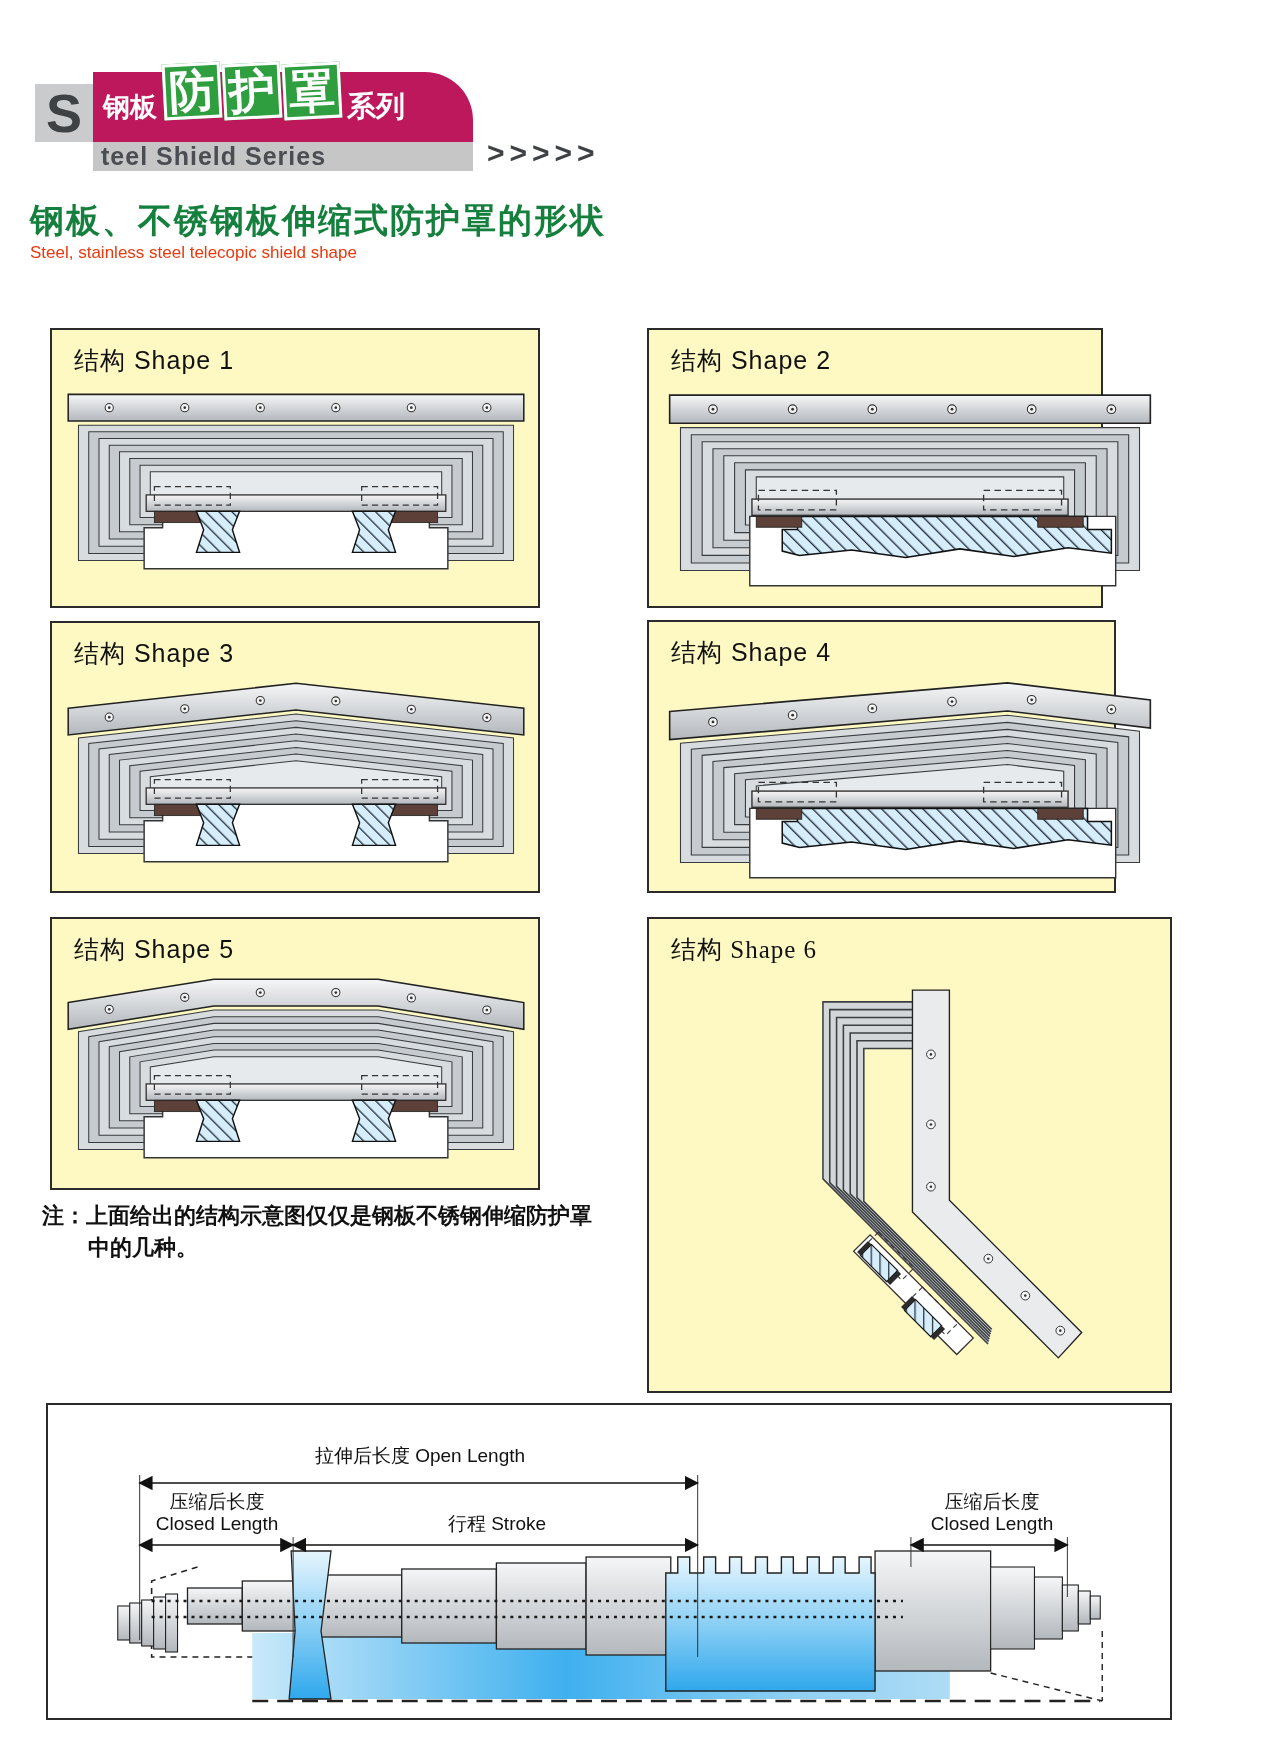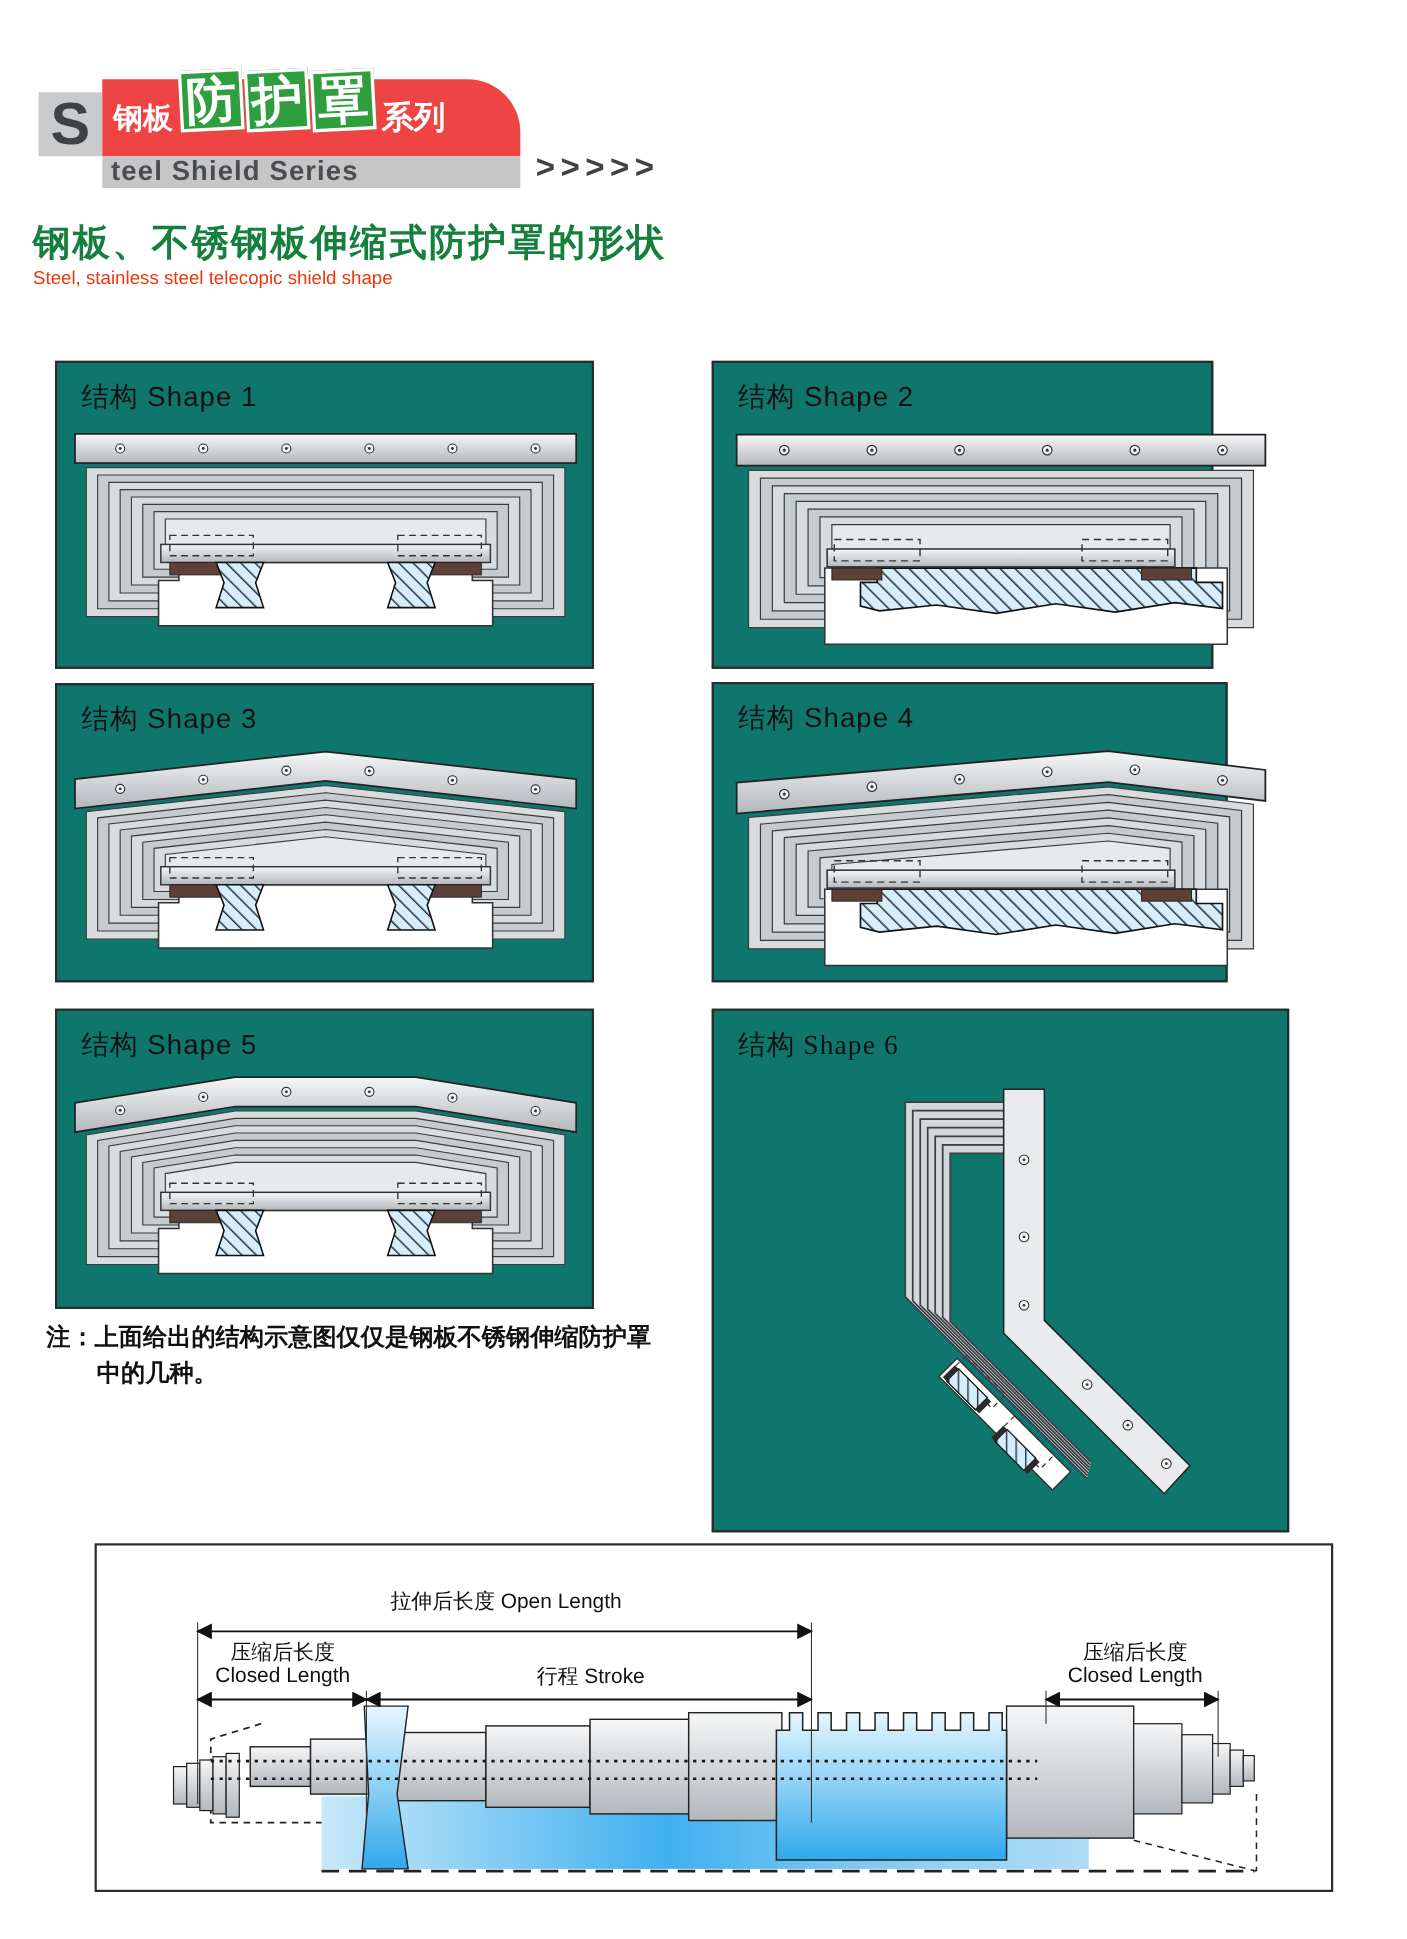--- a/index.html
+++ b/index.html
@@ -1,54 +1,54 @@
 <!DOCTYPE html>
 <html><head>
 <meta charset="utf-8">
 <style>
   html,body{margin:0;padding:0;background:#ffffff;}
   #page{position:relative;width:1279px;height:1763px;background:#fff;overflow:hidden;
         font-family:"Liberation Sans","DejaVu Sans",sans-serif;color:#111;}
   
   .logo-s{position:absolute;left:35px;top:84px;width:58px;height:58px;background:#c9cbcd;
           display:flex;align-items:center;justify-content:center;font-size:54px;font-weight:bold;color:#3f4244;}
-  .logo-banner{position:absolute;left:93px;top:72px;width:380px;height:70px;background:#ef4444;
+  .logo-banner{position:absolute;left:93px;top:72px;width:380px;height:70px;background:#be185d;
           border-radius:0 48px 0 0;display:flex;align-items:center;padding-left:10px;box-sizing:border-box;}
   .logo-cn-small{color:#fff;font-size:27px;font-weight:bold;margin-right:6px;}
   .logo-cn-main{display:flex;position:relative;top:-16px;}
   .logo-cn-main span{display:inline-block;background:#2f9e3e;border:3px solid #fff;color:#fff;
           font-size:46px;font-weight:bold;line-height:1;padding:2px 3px;margin-right:2px;transform:rotate(-3deg);}
   .logo-cn-suffix{color:#fff;font-size:29px;font-weight:bold;margin-left:4px;}
   .logo-bar{position:absolute;left:93px;top:142px;width:380px;height:29px;background:#c6c6c6;
           display:flex;align-items:center;padding-left:8px;box-sizing:border-box;
           font-size:25px;font-weight:bold;color:#4a4e52;letter-spacing:1px;}
   .logo-arrows{position:absolute;left:487px;top:136px;font-size:30px;font-weight:bold;color:#3f4244;letter-spacing:5px;}
   
   .title-cn{position:absolute;left:30px;top:198px;font-size:34px;font-weight:bold;color:#15803d;letter-spacing:2px;}
   .title-en{position:absolute;left:30px;top:243px;font-size:17px;font-weight:normal;color:#e8380d;}
   
-  .shape-box{position:absolute;border:2px solid #2b2b2b;background:#0f766e;box-sizing:border-box;}
+  .shape-box{position:absolute;border:2px solid #2b2b2b;background:#fef9c3;box-sizing:border-box;}
   .shape-label{position:absolute;left:22px;top:14px;font-size:25px;color:#111;letter-spacing:1px;}
   .shape-box svg{position:absolute;}
   #box1{left:50px;top:328px;width:490px;height:280px;}
   #box2{left:647px;top:328px;width:456px;height:280px;}
   #box3{left:50px;top:621px;width:490px;height:272px;}
   #box4{left:647px;top:620px;width:469px;height:273px;}
   #box5{left:50px;top:917px;width:490px;height:273px;}
   #box6{left:647px;top:917px;width:525px;height:476px;font-family:Liberation Serif, serif;}
   .dsvg{left:8px;top:50px;width:472px;height:222px;}
   .dsvg-wide{left:12px;top:50px;width:498px;height:222px;}
   #svg6{left:10px;top:42px;width:503px;height:428px;}
   
   .note{position:absolute;left:42px;top:1200px;width:560px;line-height:1.45;}
   .note .cn{font-size:22px;font-weight:bold;}
   .note .cn2{font-size:22px;font-weight:bold;padding-left:46px;}
   .note .en{font-size:22px;margin-top:4px;}
   
-  #dimbox{position:absolute;left:46px;top:1403px;width:1126px;height:317px;border:2px solid #2b2b2b;box-sizing:border-box;margin-left:40px;}
+  #dimbox{position:absolute;left:46px;top:1403px;width:1126px;height:317px;border:2px solid #2b2b2b;box-sizing:border-box;}
   #dimbox svg{position:absolute;left:0;top:0;width:100%;height:100%;}
   .dim-label{position:absolute;transform:translateX(-50%);font-size:19px;color:#111;white-space:nowrap;}
 </style>
 </head>
 <body>
 
 <div id="page">
 
   <svg width="0" height="0" style="position:absolute" aria-hidden="true">
     <defs>

